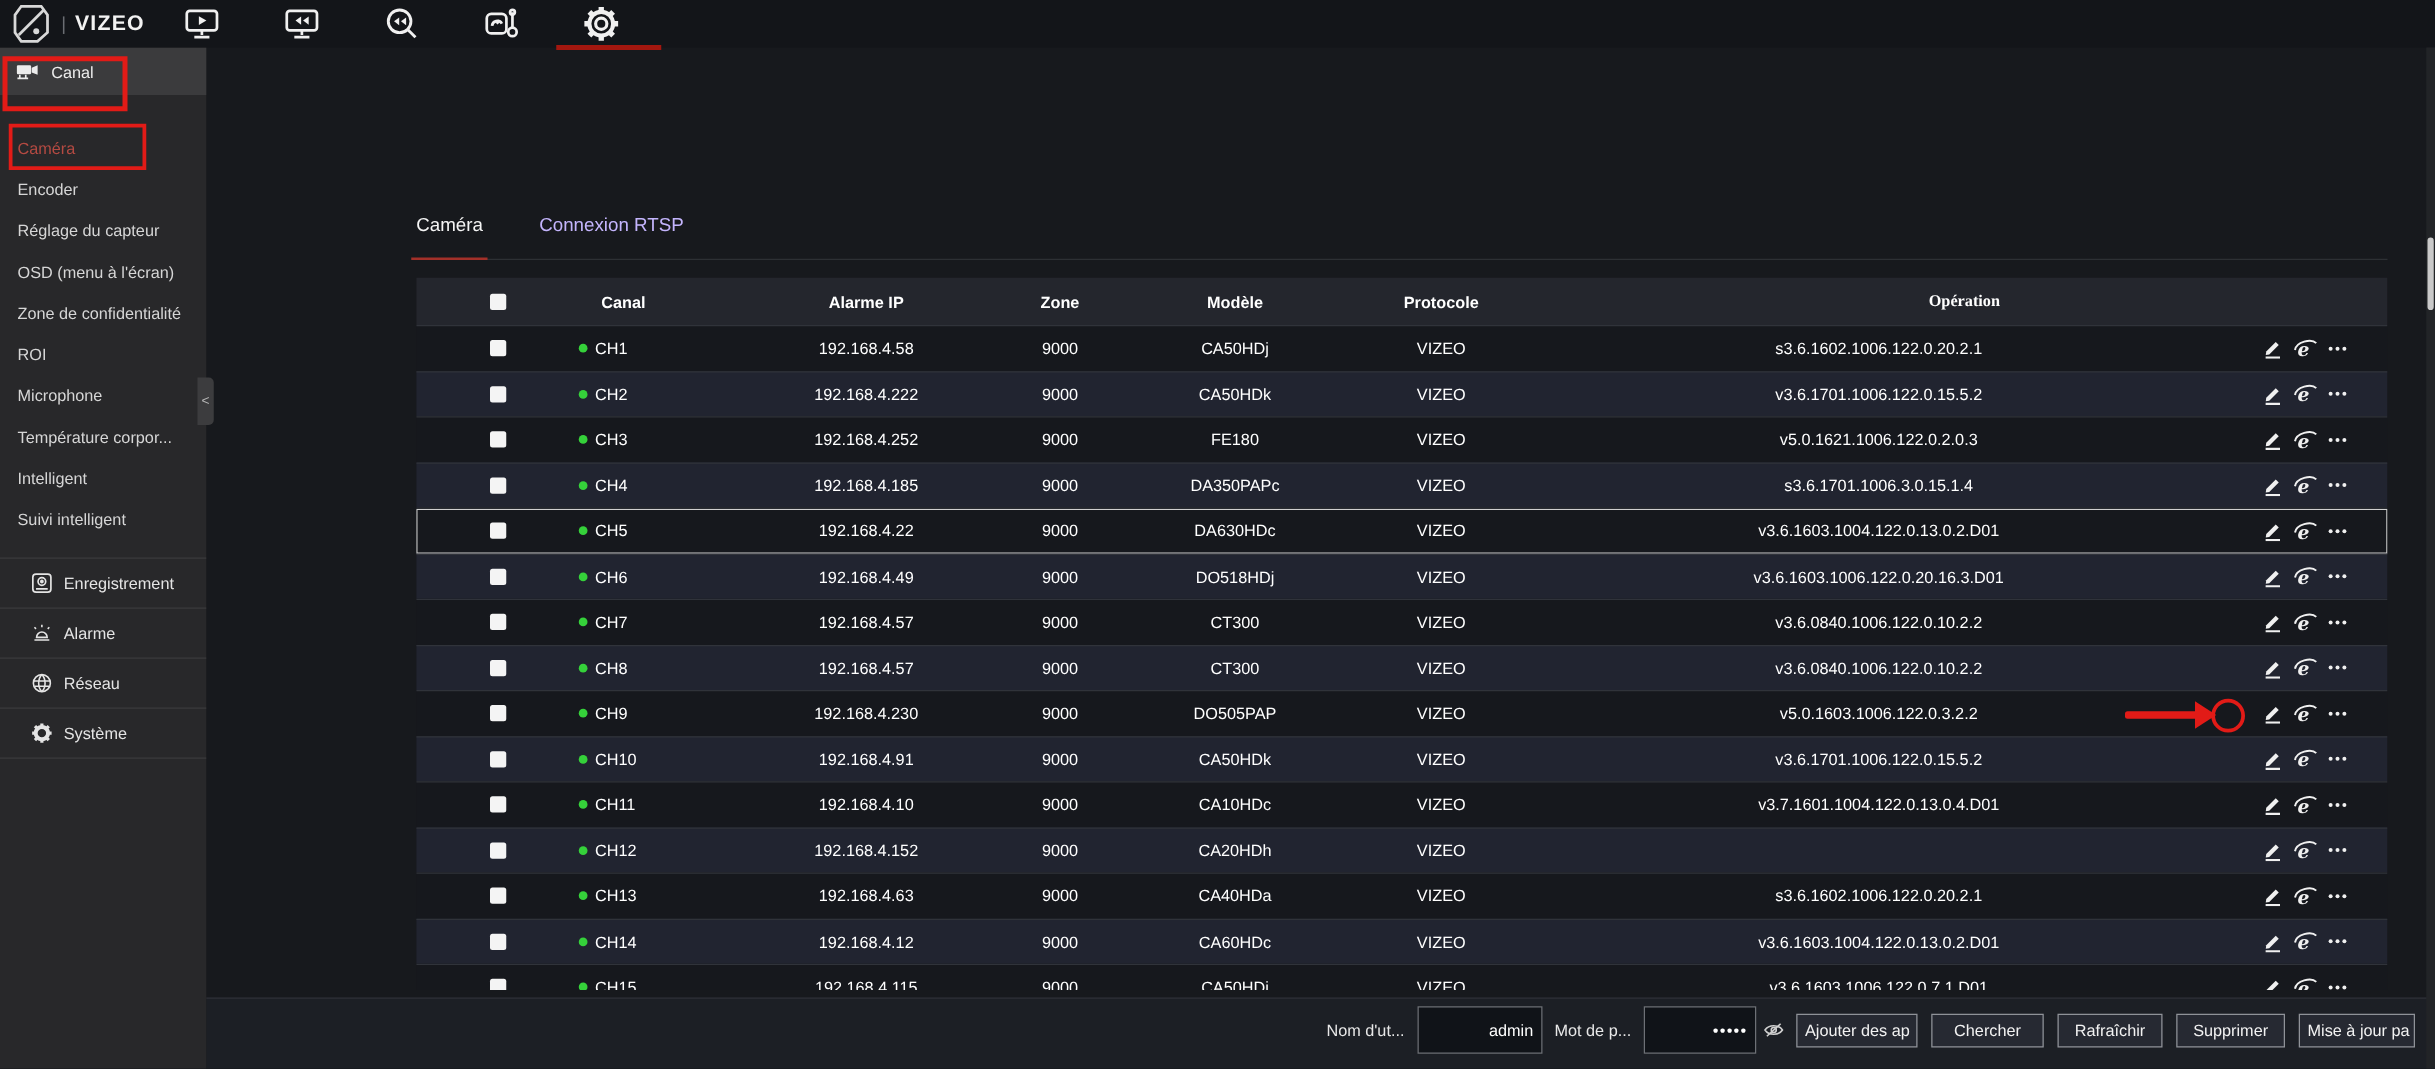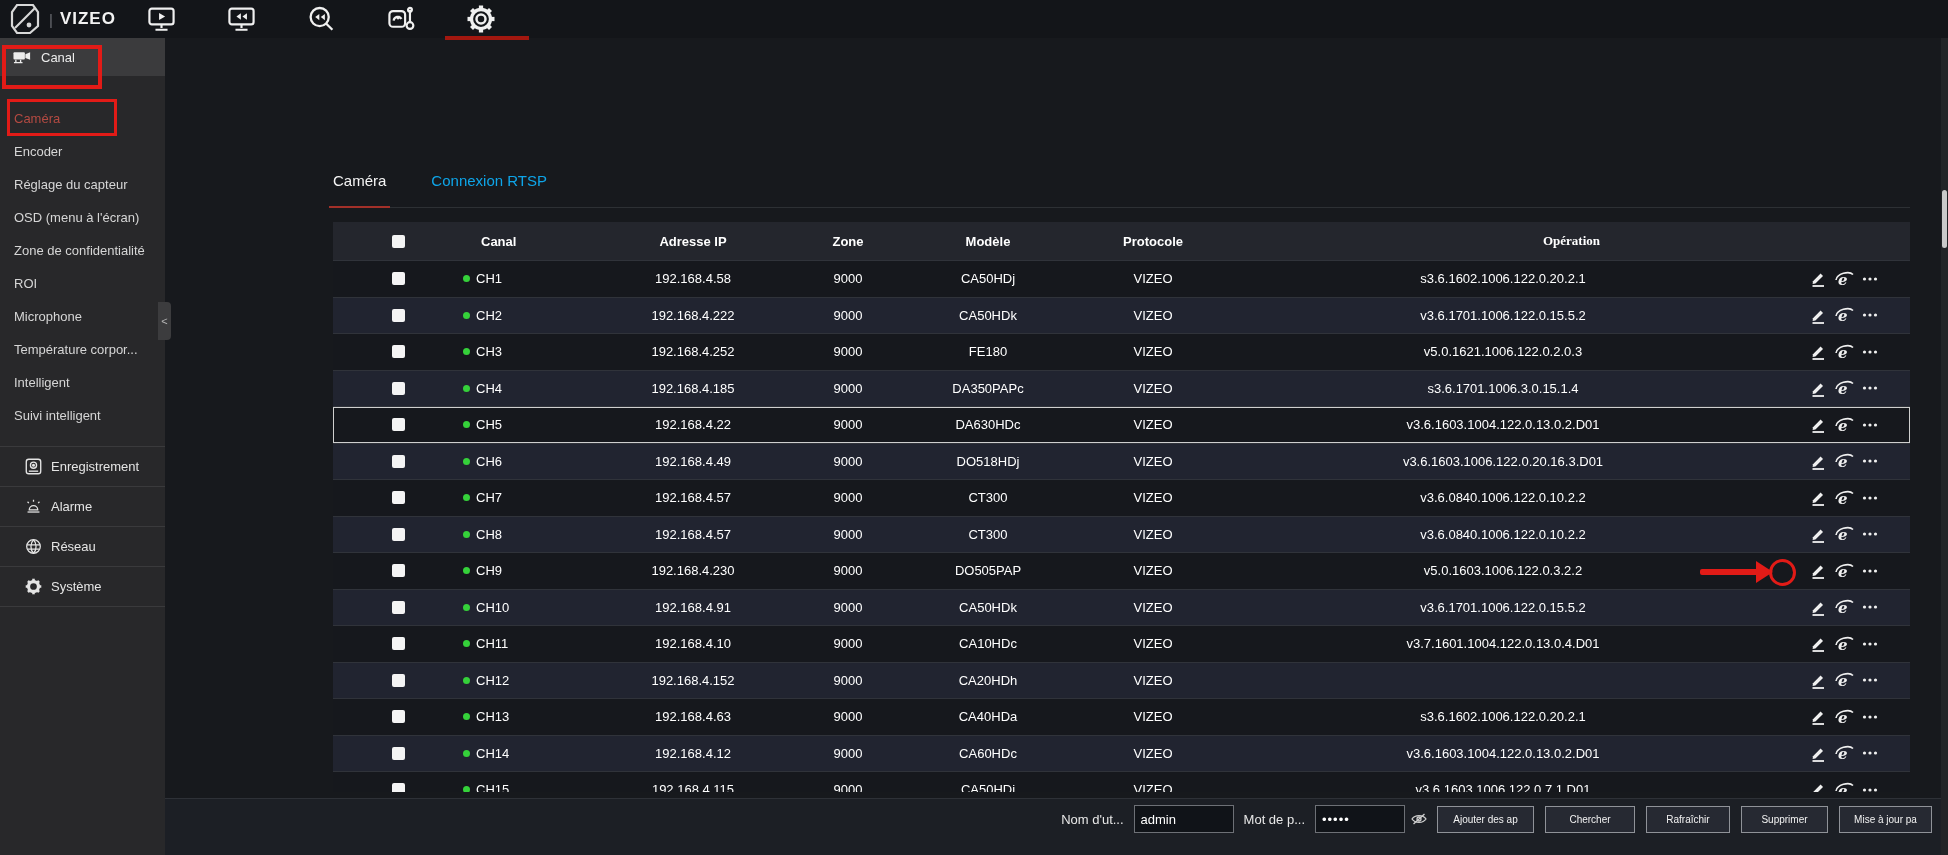--- a/index.html
+++ b/index.html
@@ -23,21 +23,21 @@
   .side-group-head{height:38px;display:flex;align-items:center;gap:9px;padding-left:13px;color:#ececec;cursor:pointer;}
   .side-group-head.selected{background:#3b3b3d;}
   .submenu{padding-top:26px;}
   .sub-item{height:33px;line-height:33px;padding-left:14px;color:#d6d6d6;cursor:pointer;white-space:nowrap;overflow:hidden;}
   .sub-item.active{color:#b44a42;}
   .side-divider{height:1px;background:#3a3a3c;margin:0;}
   .side-group{height:39px;display:flex;align-items:center;gap:9px;padding-left:13px;color:#e4e4e4;cursor:pointer;margin-left:12px;}
   .collapse-tab{position:absolute;left:158px;top:302px;width:13px;height:38px;background:#3c3c3e;border-radius:0 4px 4px 0;display:flex;align-items:center;justify-content:center;color:#b5b5b5;font-size:11px;cursor:pointer;z-index:6;}
   
   .tabs{position:absolute;left:333px;top:138px;width:1577px;height:70px;border-bottom:1px solid #2d3034;display:flex;align-items:flex-end;gap:45px;z-index:2;}
-  .tab{padding-bottom:18px;font-size:15px;cursor:pointer;position:relative;color:#0ea5e9;}
+  .tab{padding-bottom:18px;font-size:15px;cursor:pointer;position:relative;color:#c4b5fd;}
   .tab.active{color:#f5f5f5;}
   .tab.active::after{content:"";position:absolute;left:-4px;right:-4px;bottom:-1px;height:2px;background:#a33029;}
   
   .table{position:absolute;left:333px;top:222px;width:1577px;height:570px;overflow:hidden;z-index:2;}
   .thead{height:38px;background:#24262d;display:flex;align-items:center;font-weight:bold;font-size:13px;}
   .trow{height:36.5px;display:flex;align-items:center;border-top:1px solid #30333a;}
   .trow.odd{background:#16181d;}
   .trow.even{background:#212430;}
   .trow.outlined{box-shadow:inset 0 0 0 1px #cfcfcf;}
   .c-check{width:130px;display:flex;justify-content:center;}
@@ -49,24 +49,24 @@
   .c-port{width:110px;text-align:center;}
   .c-model{width:170px;text-align:center;}
   .c-proto{width:160px;text-align:center;}
   .c-fw{width:540px;text-align:center;}
   .c-op{flex:1;display:flex;align-items:center;justify-content:flex-end;gap:8px;padding-right:32px;}
   .op-ic{cursor:pointer;display:flex;align-items:center;}
   
   .footer{position:absolute;left:165px;right:0;top:798px;height:57px;background:#1c1f25;border-top:1px solid #2e3137;z-index:3;}
   .footer-inner{position:absolute;right:16px;top:6px;display:flex;align-items:center;gap:10px;}
   .f-label{color:#e8e8e8;white-space:nowrap;}
-  .f-input{height:28px;background:#101318;border:1px solid #6d7076;color:#fff;font-size:13px;padding:0 6px;font-family:"Liberation Sans",sans-serif;}
+  .f-input{height:38px;background:#101318;border:1px solid #6d7076;color:#fff;font-size:13px;padding:0 6px;font-family:"Liberation Sans",sans-serif;text-align:right;}
   .f-input.user{width:100px;}
   .f-input.pass{width:90px;letter-spacing:1px;}
-  .btn{height:27px;background:#262932;border:1px solid #8f9298;color:#f2f2f2;font-size:10px;font-family:"Liberation Sans",sans-serif;cursor:pointer;overflow:hidden;white-space:nowrap;padding:0 6px;text-align:center;}
+  .btn{height:27px;background:#262932;border:1px solid #8f9298;color:#f2f2f2;font-size:13px;font-family:"Liberation Sans",sans-serif;cursor:pointer;overflow:hidden;white-space:nowrap;padding:0 6px;text-align:center;}
   
   .scroll-track{position:absolute;right:0;top:38px;width:7px;bottom:0;background:#222427;z-index:7;}
   .scroll-thumb{position:absolute;right:1px;top:190px;width:5px;height:58px;background:#c9c9c9;border-radius:3px;z-index:8;}
   
   .anno{position:absolute;z-index:50;pointer-events:none;}
   .anno-box1{left:2px;top:45px;width:100px;height:44px;border:4px solid #e21b17;}
   .anno-box2{left:7px;top:99px;width:110px;height:37px;border:3px solid #e21b17;}
   .anno-underline{left:445px;top:36px;width:84px;height:4px;background:#a3170f;}
   .anno-arrow-line{left:1700px;top:569px;width:58px;height:6px;background:#e21b17;border-radius:2px;}
   .anno-arrow-head{left:1756px;top:561px;width:0;height:0;border-top:11px solid transparent;border-bottom:11px solid transparent;border-left:17px solid #e21b17;}
@@ -225,21 +225,21 @@
   <div class="tab active">Caméra</div>
   <div class="tab">Connexion RTSP</div>
 </div>
 
 <div class="table">
   <div class="thead">
     <div class="c-check">
         <span class="checkbox"></span>
       </div>
     <div class="c-canal">Canal</div>
-    <div class="c-ip">Adresse IP</div>
+    <div class="c-ip">Alarme IP</div>
     <div class="c-port">Zone</div>
     <div class="c-model">Modèle</div>
     <div class="c-proto">Protocole</div>
     <div class="c-op" style="justify-content:center;padding-right:0;font-family:Liberation Serif, serif;">Opération</div>
   </div>
   <div id="tbody">
       <div class="trow odd">
     <div class="c-check">
           <span class="checkbox"></span>
         </div>

